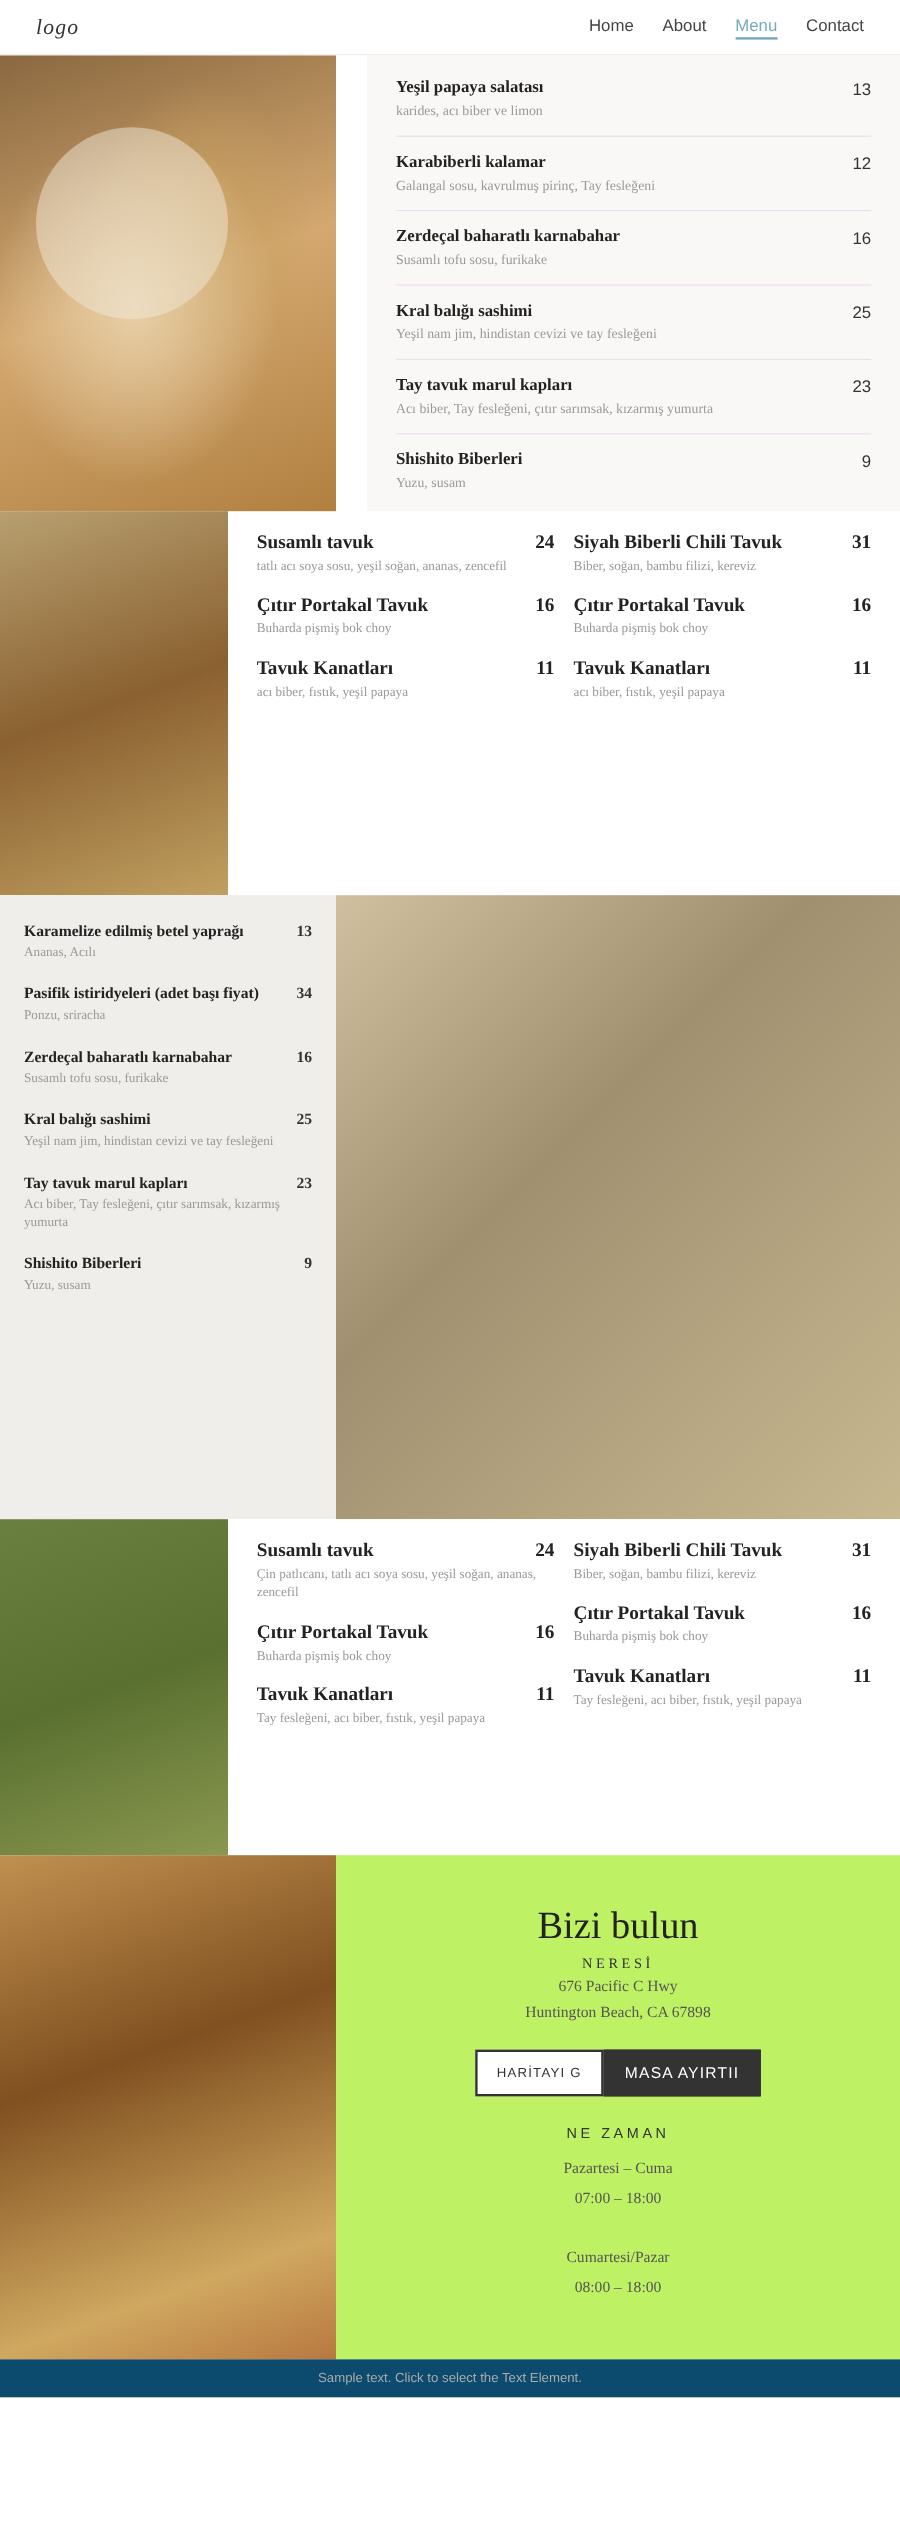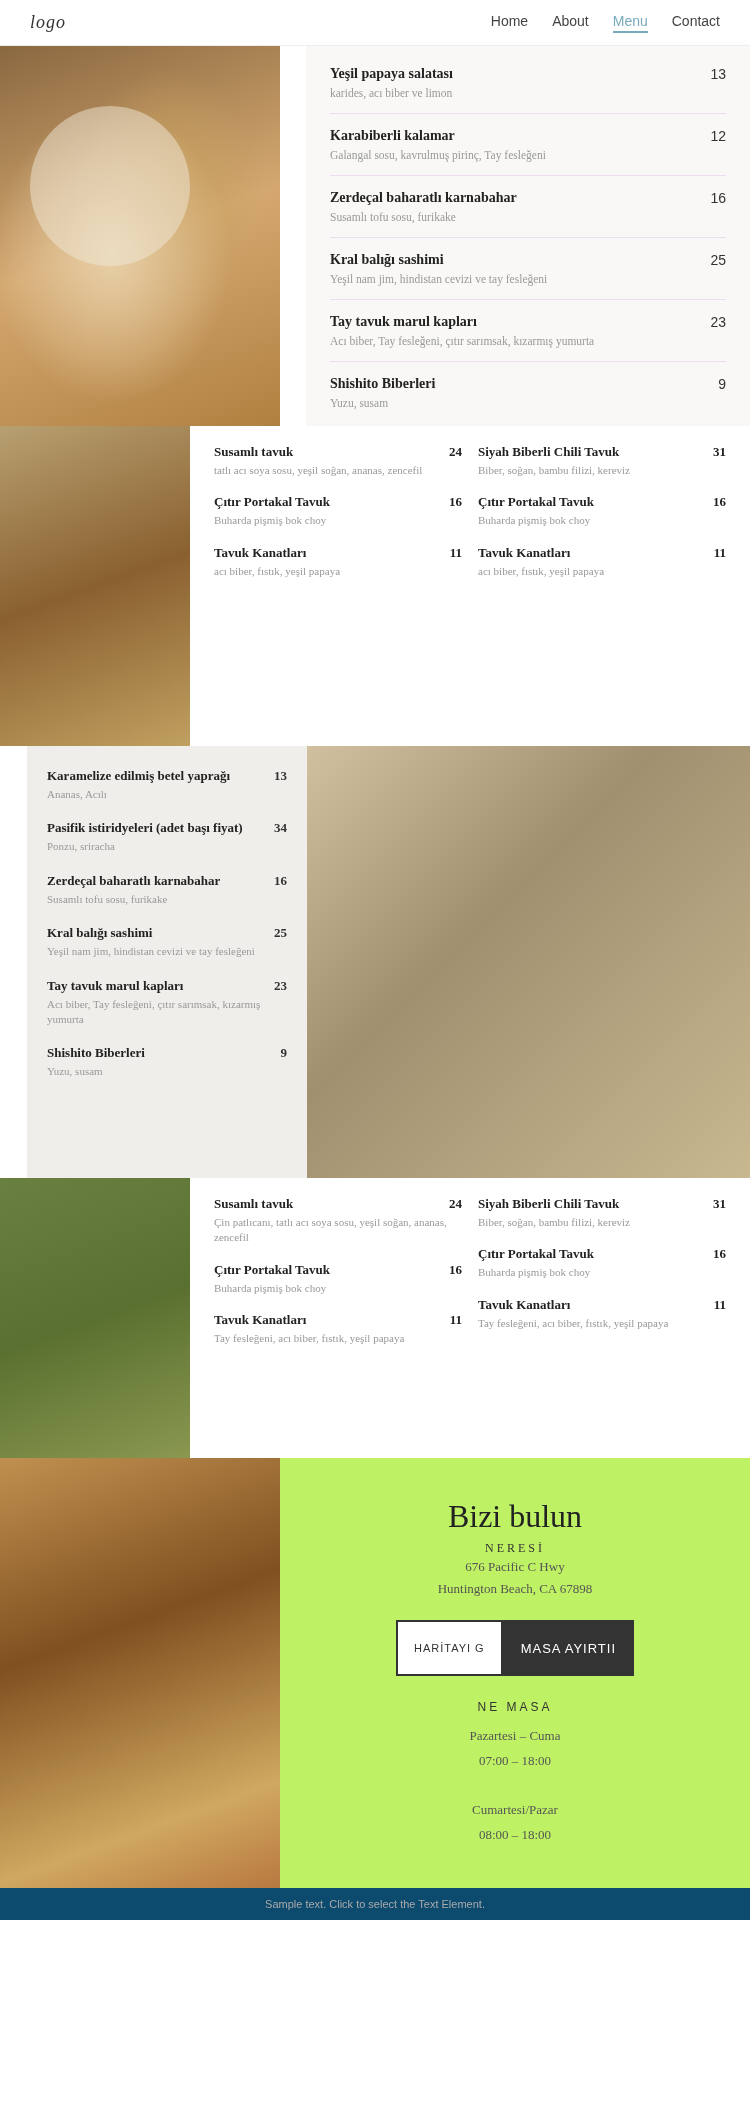--- a/index.html
+++ b/index.html
@@ -53,26 +53,26 @@
     .section-two .img-col {
       width: 190px; min-width: 190px;
       background: linear-gradient(160deg, #b8a070 0%, #8a6030 50%, #c0a060 100%);
     }
     .section-two .menu-two-col {
       flex: 1; display: flex; padding: 18px 16px; gap: 0;
       background: #fff;
     }
     .menu-col { flex: 1; padding: 0 8px; }
     .menu-col-item { margin-bottom: 16px; }
-    .menu-col-item-header { display: flex; justify-content: space-between; font-size: 13px; font-weight: bold; color: #222; text-align: center; }
+    .menu-col-item-header { display: flex; justify-content: space-between; font-size: 16px; font-weight: bold; color: #222; text-align: center; }
     .menu-col-item-desc { font-size: 11px; color: #999; margin-top: 3px; line-height: 1.4; }
 
     
     .section-three {
-      display: flex; height: 432px; padding-left: 27px;
+      display: flex; height: 520px;
     }
     .section-three .menu-left {
       width: 280px; min-width: 280px; background: #f0eeeb;
       padding: 22px 20px;
     }
     .section-three .img-right {
       flex: 1;
       background: linear-gradient(135deg, #d0c0a0 0%, #a09070 40%, #c8b890 100%);
     }
     .s3-item { margin-bottom: 18px; }
@@ -101,21 +101,21 @@
       background: linear-gradient(160deg, #c8a060 0%, #a07830 50%, #d0b070 100%);
     }
     .findus-content {
       flex: 1; padding: 40px 30px; background: #bef264; text-align: center;
     }
     .findus-title { font-size: 32px; color: #222; margin-bottom: 6px; }
     .findus-subtitle { font-size: 12px; letter-spacing: 3px; color: #333; font-family: Liberation Serif, serif; margin-bottom: 0; }
     .findus-address { font-size: 13px; color: #555; line-height: 1.7; margin-bottom: 20px; }
     .findus-buttons { display: flex; gap: 0; justify-content: center; margin-bottom: 24px; }
     .btn-map {
-      padding: 20px 16px; border: 2px solid #333; background: #fff;
+      padding: 10px 16px; border: 2px solid #333; background: #fff;
       font-size: 11px; font-family: sans-serif; cursor: pointer; color: #333;
       letter-spacing: 1px;
     }
     .btn-reserve {
       padding: 10px 16px; border: 2px solid #333; background: #333;
       font-size: 13px; font-family: sans-serif; cursor: pointer; color: #fff;
       letter-spacing: 1px;
     }
     .findus-when-title { font-size: 12px; letter-spacing: 3px; color: #333; font-family: sans-serif; margin-bottom: 10px; }
     .findus-hours { font-size: 13px; color: #555; line-height: 1.9; }
@@ -369,21 +369,21 @@
     <div class="findus-title">Bizi bulun</div>
     <div class="findus-subtitle">NERESİ</div>
     <div class="findus-address">
       <span>676 Pacific C Hwy</span><br>
       <span>Huntington Beach, CA 67898</span>
     </div>
     <div class="findus-buttons">
       <button class="btn-map">HARİTAYI G</button>
       <button class="btn-reserve">MASA AYIRTII</button>
     </div>
-    <div class="findus-when-title">NE MASA</div>
+    <div class="findus-when-title">NE ZAMAN</div>
     <div class="findus-hours">
       <div>Pazartesi – Cuma</div>
       <div>07:00 – 18:00</div>
       <br>
       <div>Cumartesi/Pazar</div>
       <div>08:00 – 18:00</div>
     </div>
   </div>
 </div>
 

